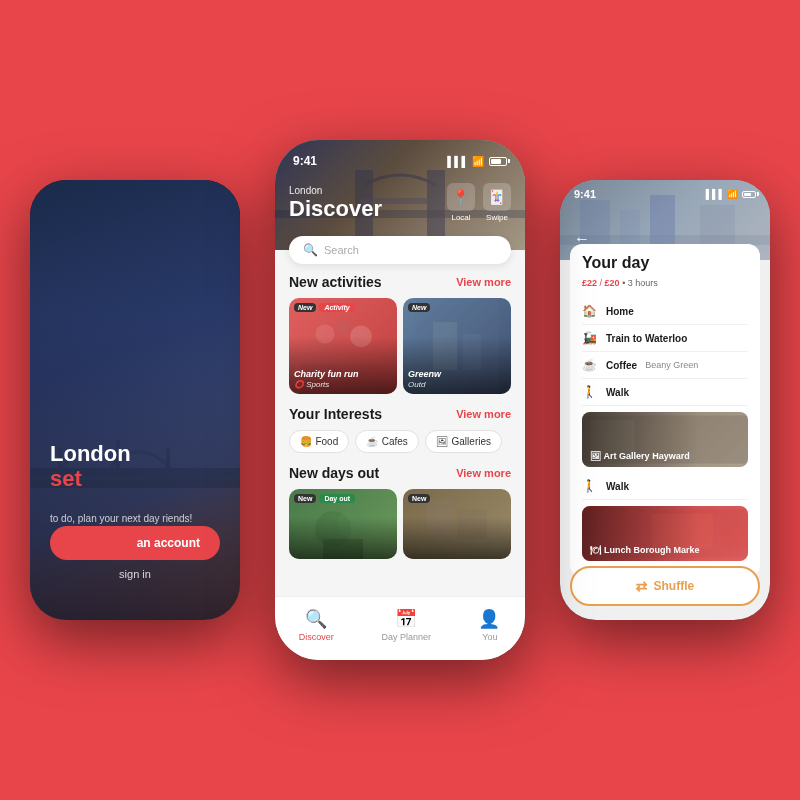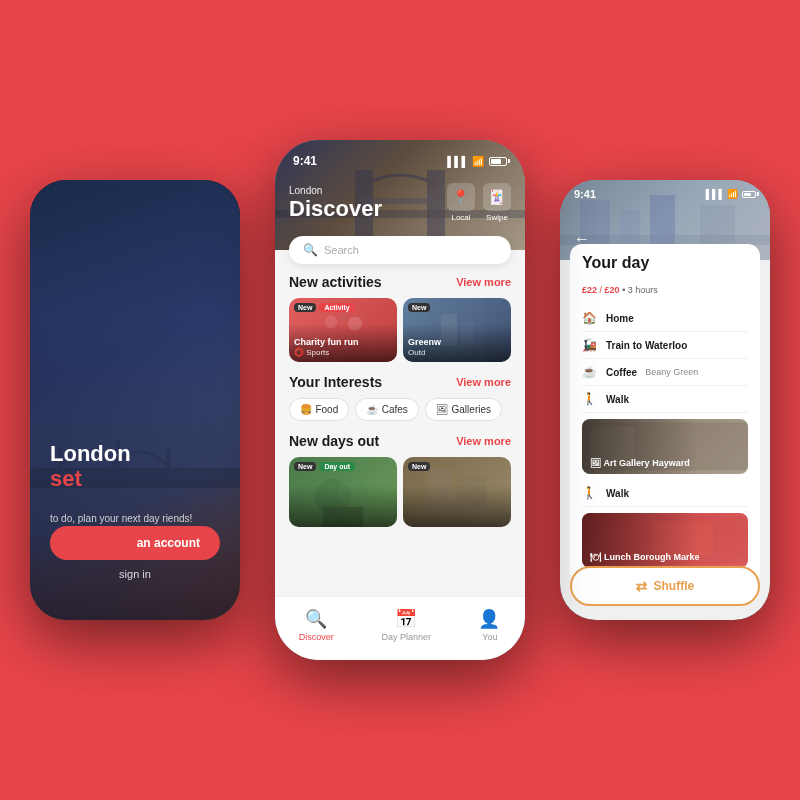--- a/index.html
+++ b/index.html
@@ -260,24 +260,25 @@
     }
 
     .activities-row {
       display: flex;
       gap: 6px;
       margin-bottom: 12px;
     }
 
     .activity-card {
       flex: 1;
-      height: 64px;
+      height: 96px;
       border-radius: 10px;
       overflow: hidden;
       position: relative;
+      font-style: italic;
     }
 
     .activity-card-bg {
       width: 100%;
       height: 100%;
       position: absolute;
     }
 
     .activity-card-1-bg {
       background: linear-gradient(135deg, #5a8a5a, #8aaa6a);
@@ -503,21 +504,21 @@
       margin-top: -16px;
       position: relative;
       z-index: 30;
       padding: 10px 12px;
     }
 
     .right-day-title {
       font-size: 16px;
       font-weight: 800;
       color: #1a1a1a;
-      margin-bottom: 13px;
+      margin-bottom: 6px;
     }
 
     .right-day-meta {
       font-size: 9px;
       color: #666;
       margin-bottom: 10px;
     }
 
     .right-day-meta-price {
       color: #e8454a;

